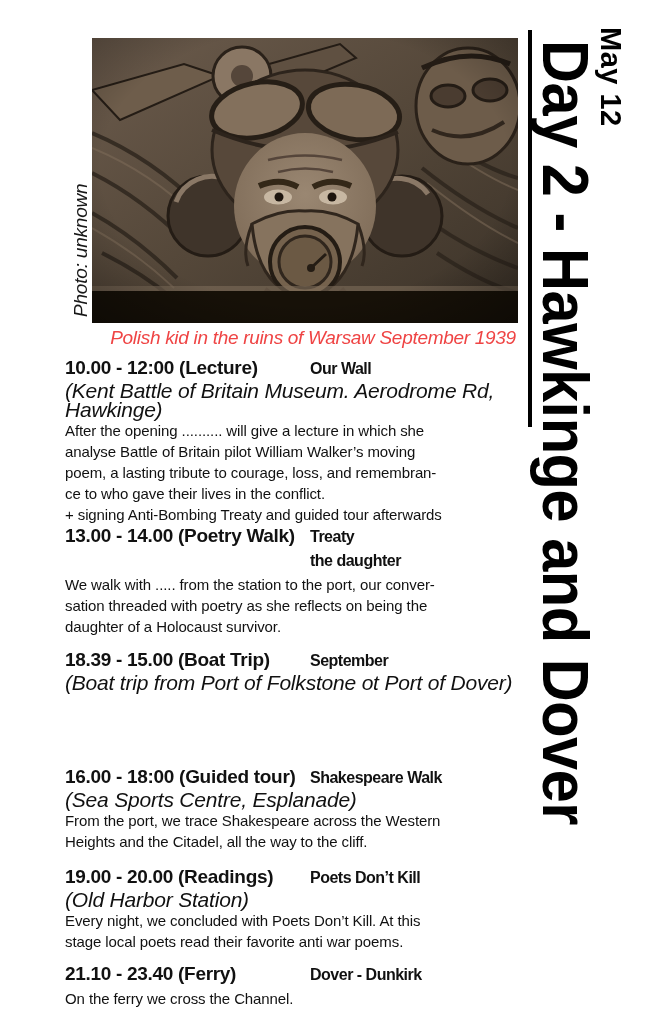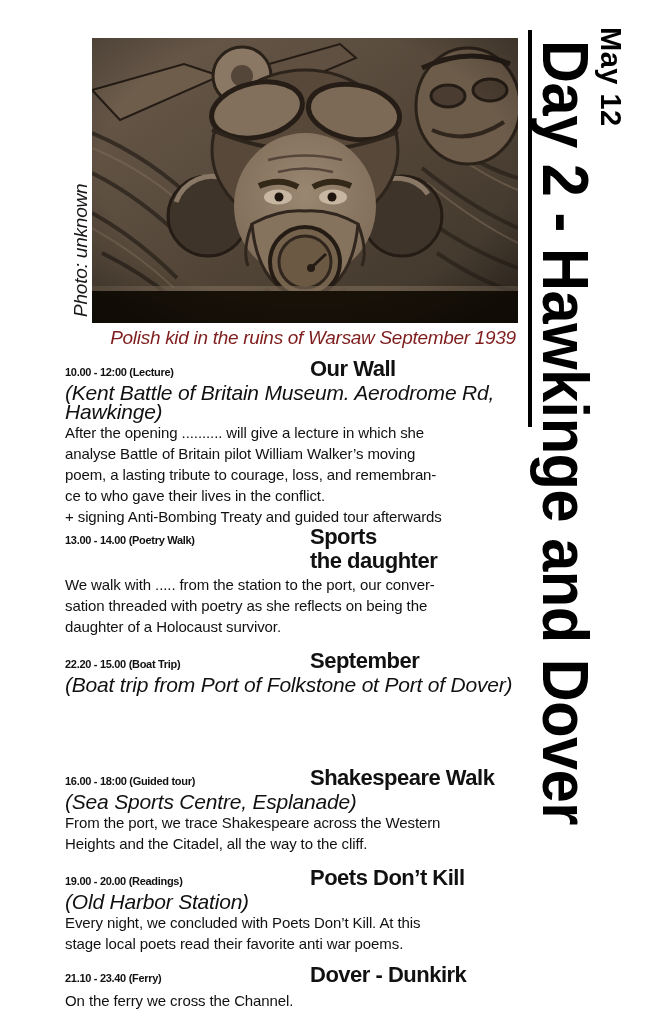--- a/index.html
+++ b/index.html
@@ -14,21 +14,21 @@
   }
   .photo-credit {
     position:absolute; left:70px; top:317px;
     transform:rotate(-90deg); transform-origin:0 0;
     font-style:italic; font-size:19px; line-height:22px;
     white-space:nowrap; letter-spacing:-0.2px; color:#181818;
   }
   .photo-caption {
     position:absolute; left:92px; top:327px; width:442px;
     text-align:center; font-style:italic; font-size:19px;
-    letter-spacing:-0.3px; color:#7f1d1d;
+    letter-spacing:-0.3px; color:#ef4444;
   }
   .separator-line {
     position:absolute; left:528px; top:30px; width:4px; height:397px;
     background:#000000;
   }
   .date-vertical {
     position:absolute; left:626px; top:27px;
     transform:rotate(90deg); transform-origin:0 0;
     font-size:29px; line-height:30px; font-weight:bold;
     letter-spacing:0.5px; white-space:nowrap; color:#000;
@@ -36,24 +36,24 @@
   .title-vertical {
     position:absolute; left:596px; top:40px;
     transform:rotate(90deg) scaleX(0.93); transform-origin:0 0;
     font-size:64px; line-height:62px; font-weight:bold;
     letter-spacing:-0.5px; white-space:nowrap; color:#000;
   }
   .event { position:absolute; left:65px; width:475px; }
   .event-header { display:flex; align-items:baseline; }
   .event-time {
     flex:none; min-width:245px; white-space:nowrap;
-    font-weight:bold; font-size:11px; line-height:21px; letter-spacing:-0.3px;
+    font-weight:bold; font-size:19px; line-height:21px; letter-spacing:-0.3px;
   }
   .event-title {
-    font-weight:bold; font-size:22px; line-height:24px;
+    font-weight:bold; font-size:16px; line-height:24px;
     letter-spacing:-0.5px; white-space:pre-line;
   }
   .event-location {
     font-style:italic; font-size:21px; line-height:19px; letter-spacing:-0.2px;
   }
   .event-body {
     font-size:15px; line-height:21px; letter-spacing:-0.1px;
     white-space:pre-line; margin-top:1px;
   }
   .ev-1 { top:357px; }
@@ -164,31 +164,31 @@
   <div class="event-body">After the opening .......... will give a lecture in which she
 analyse Battle of Britain pilot William Walker’s moving
 poem, a lasting tribute to courage, loss, and remembran-
 ce to who gave their lives in the conflict.
 + signing Anti-Bombing Treaty and guided tour afterwards</div>
 </div>
 
 <div class="event ev-2">
   <div class="event-header">
     <span class="event-time">13.00 - 14.00 (Poetry Walk)</span>
-    <span class="event-title">Sports
+    <span class="event-title">Treaty
 the daughter</span>
   </div>
   <div class="event-body">We walk with ..... from the station to the port, our conver-
 sation threaded with poetry as she reflects on being the
 daughter of a Holocaust survivor.</div>
 </div>
 
 <div class="event ev-3">
   <div class="event-header">
-    <span class="event-time">22.20 - 15.00 (Boat Trip)</span>
+    <span class="event-time">18.39 - 15.00 (Boat Trip)</span>
     <span class="event-title">September</span>
   </div>
   <div class="event-location">(Boat trip from Port of Folkstone ot Port of Dover)</div>
 </div>
 
 <div class="event ev-4">
   <div class="event-header">
     <span class="event-time">16.00 - 18:00 (Guided tour)</span>
     <span class="event-title">Shakespeare Walk</span>
   </div>

